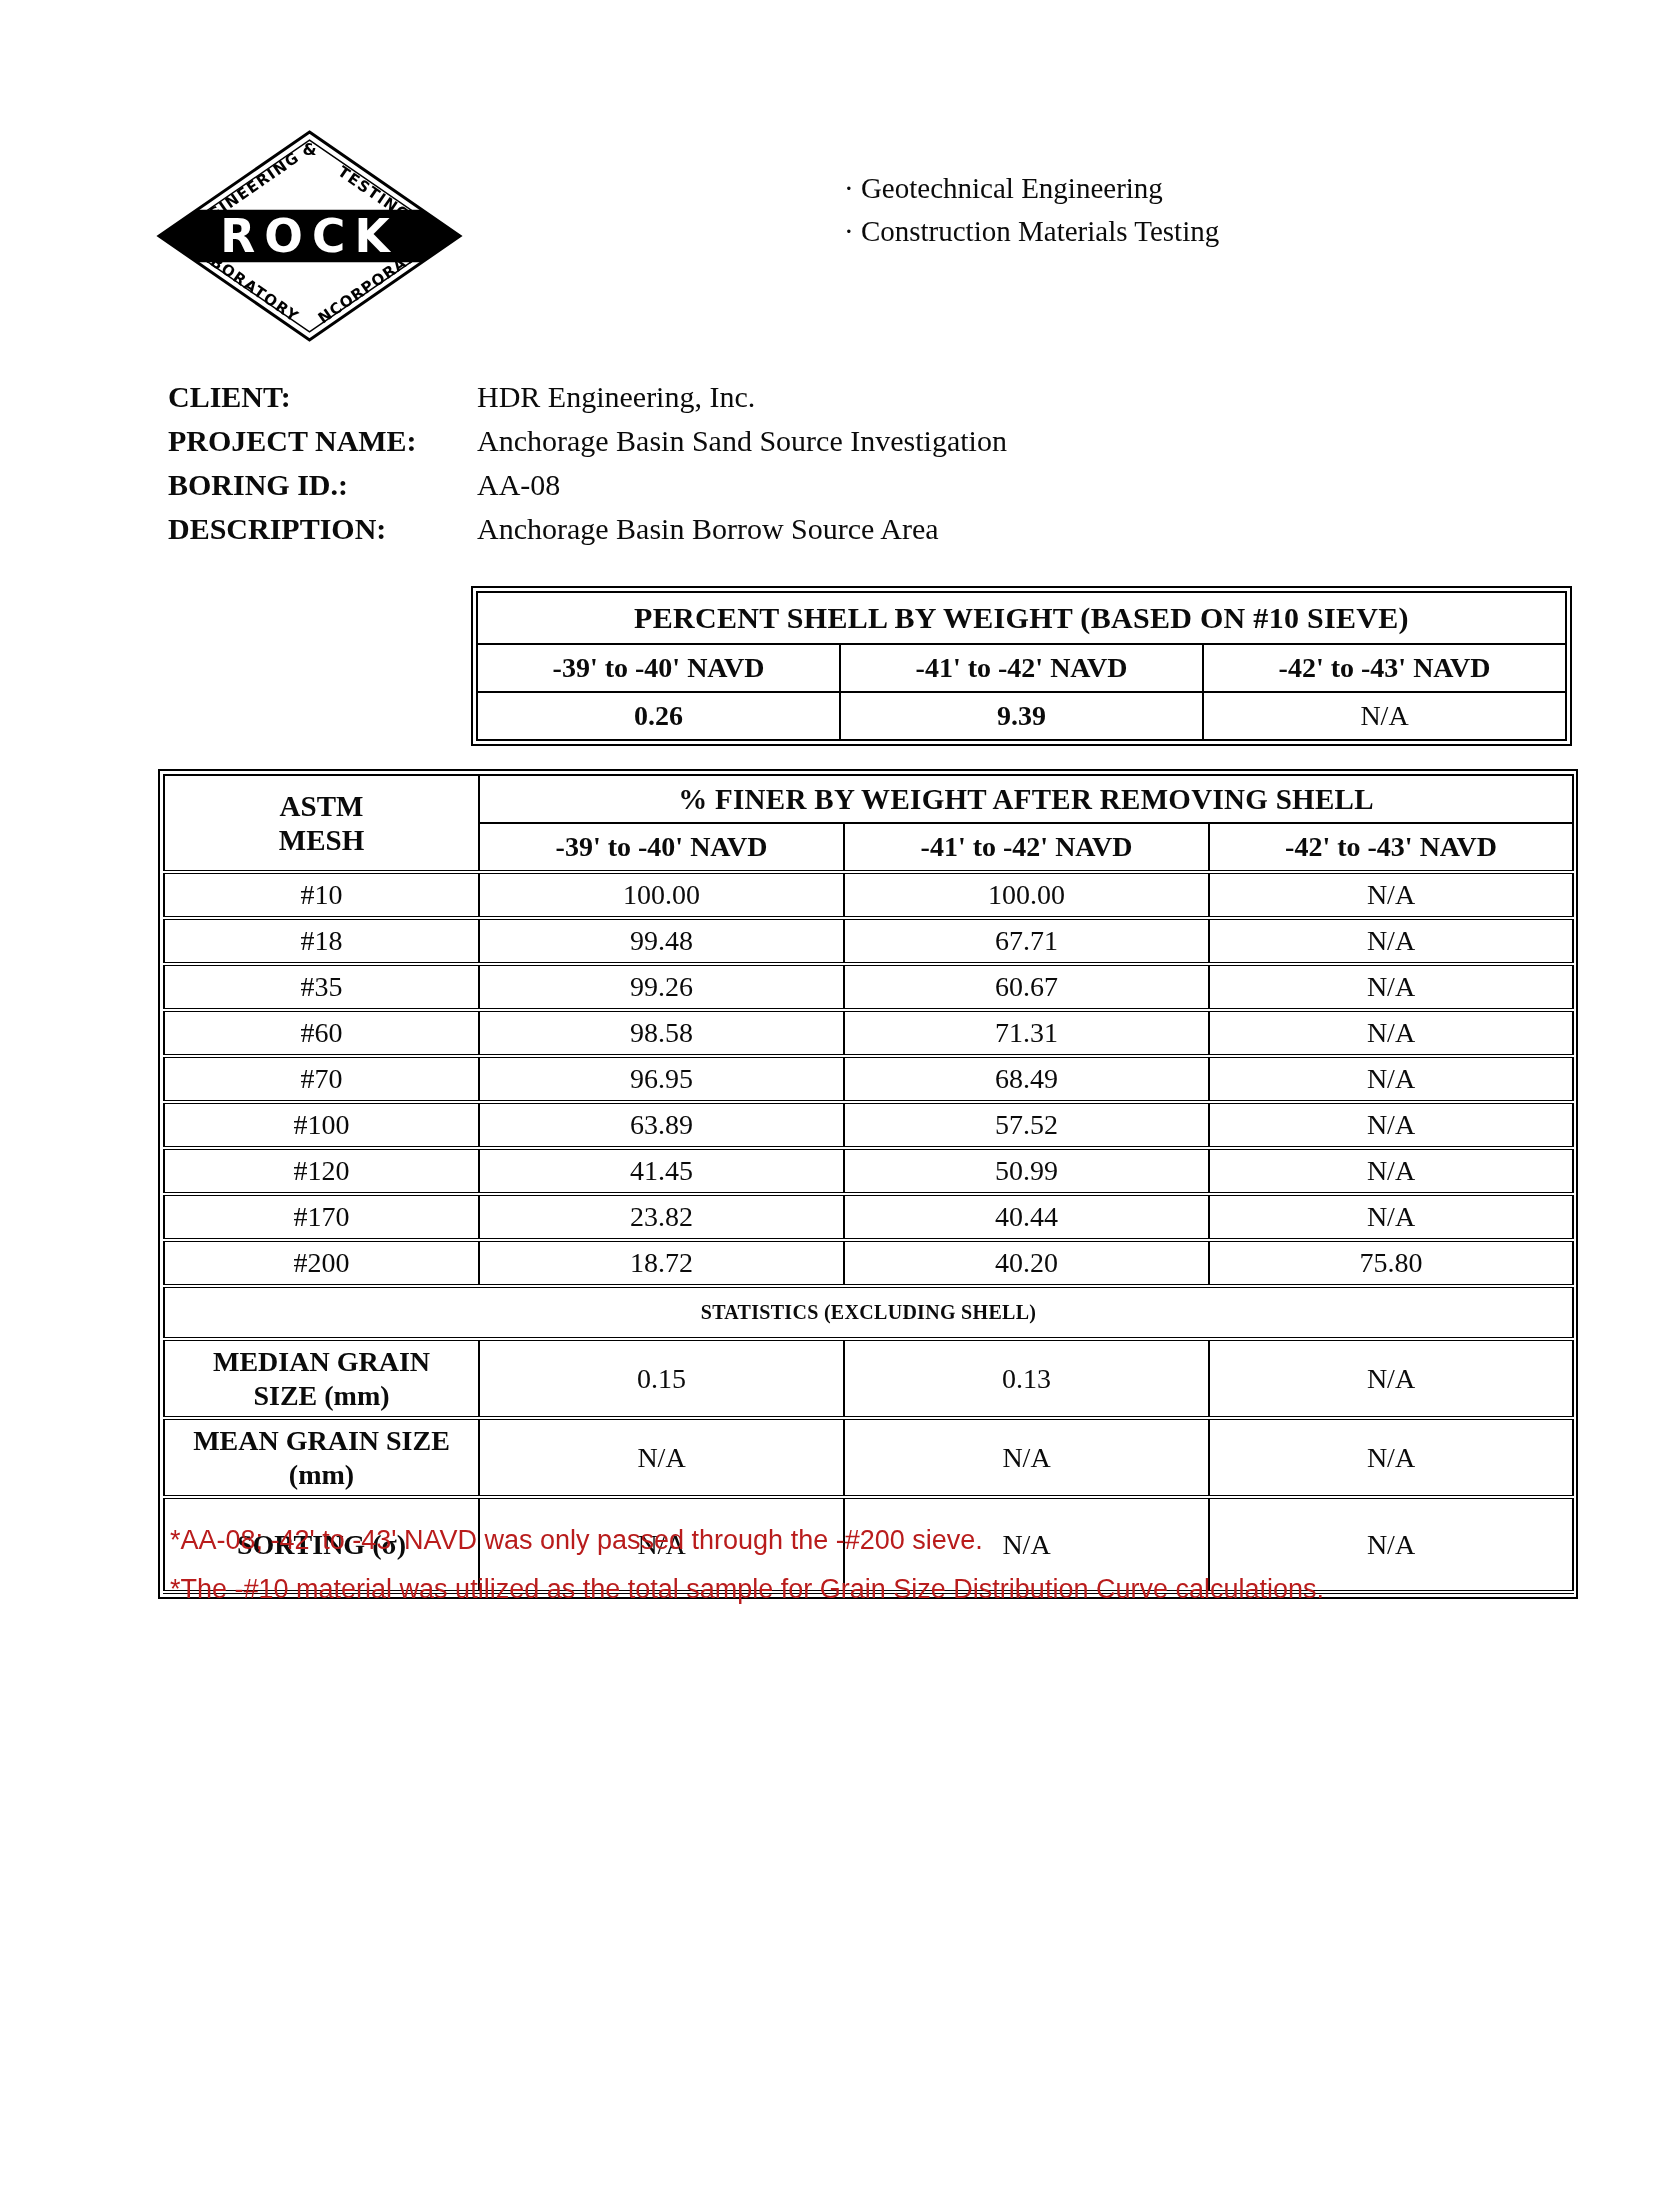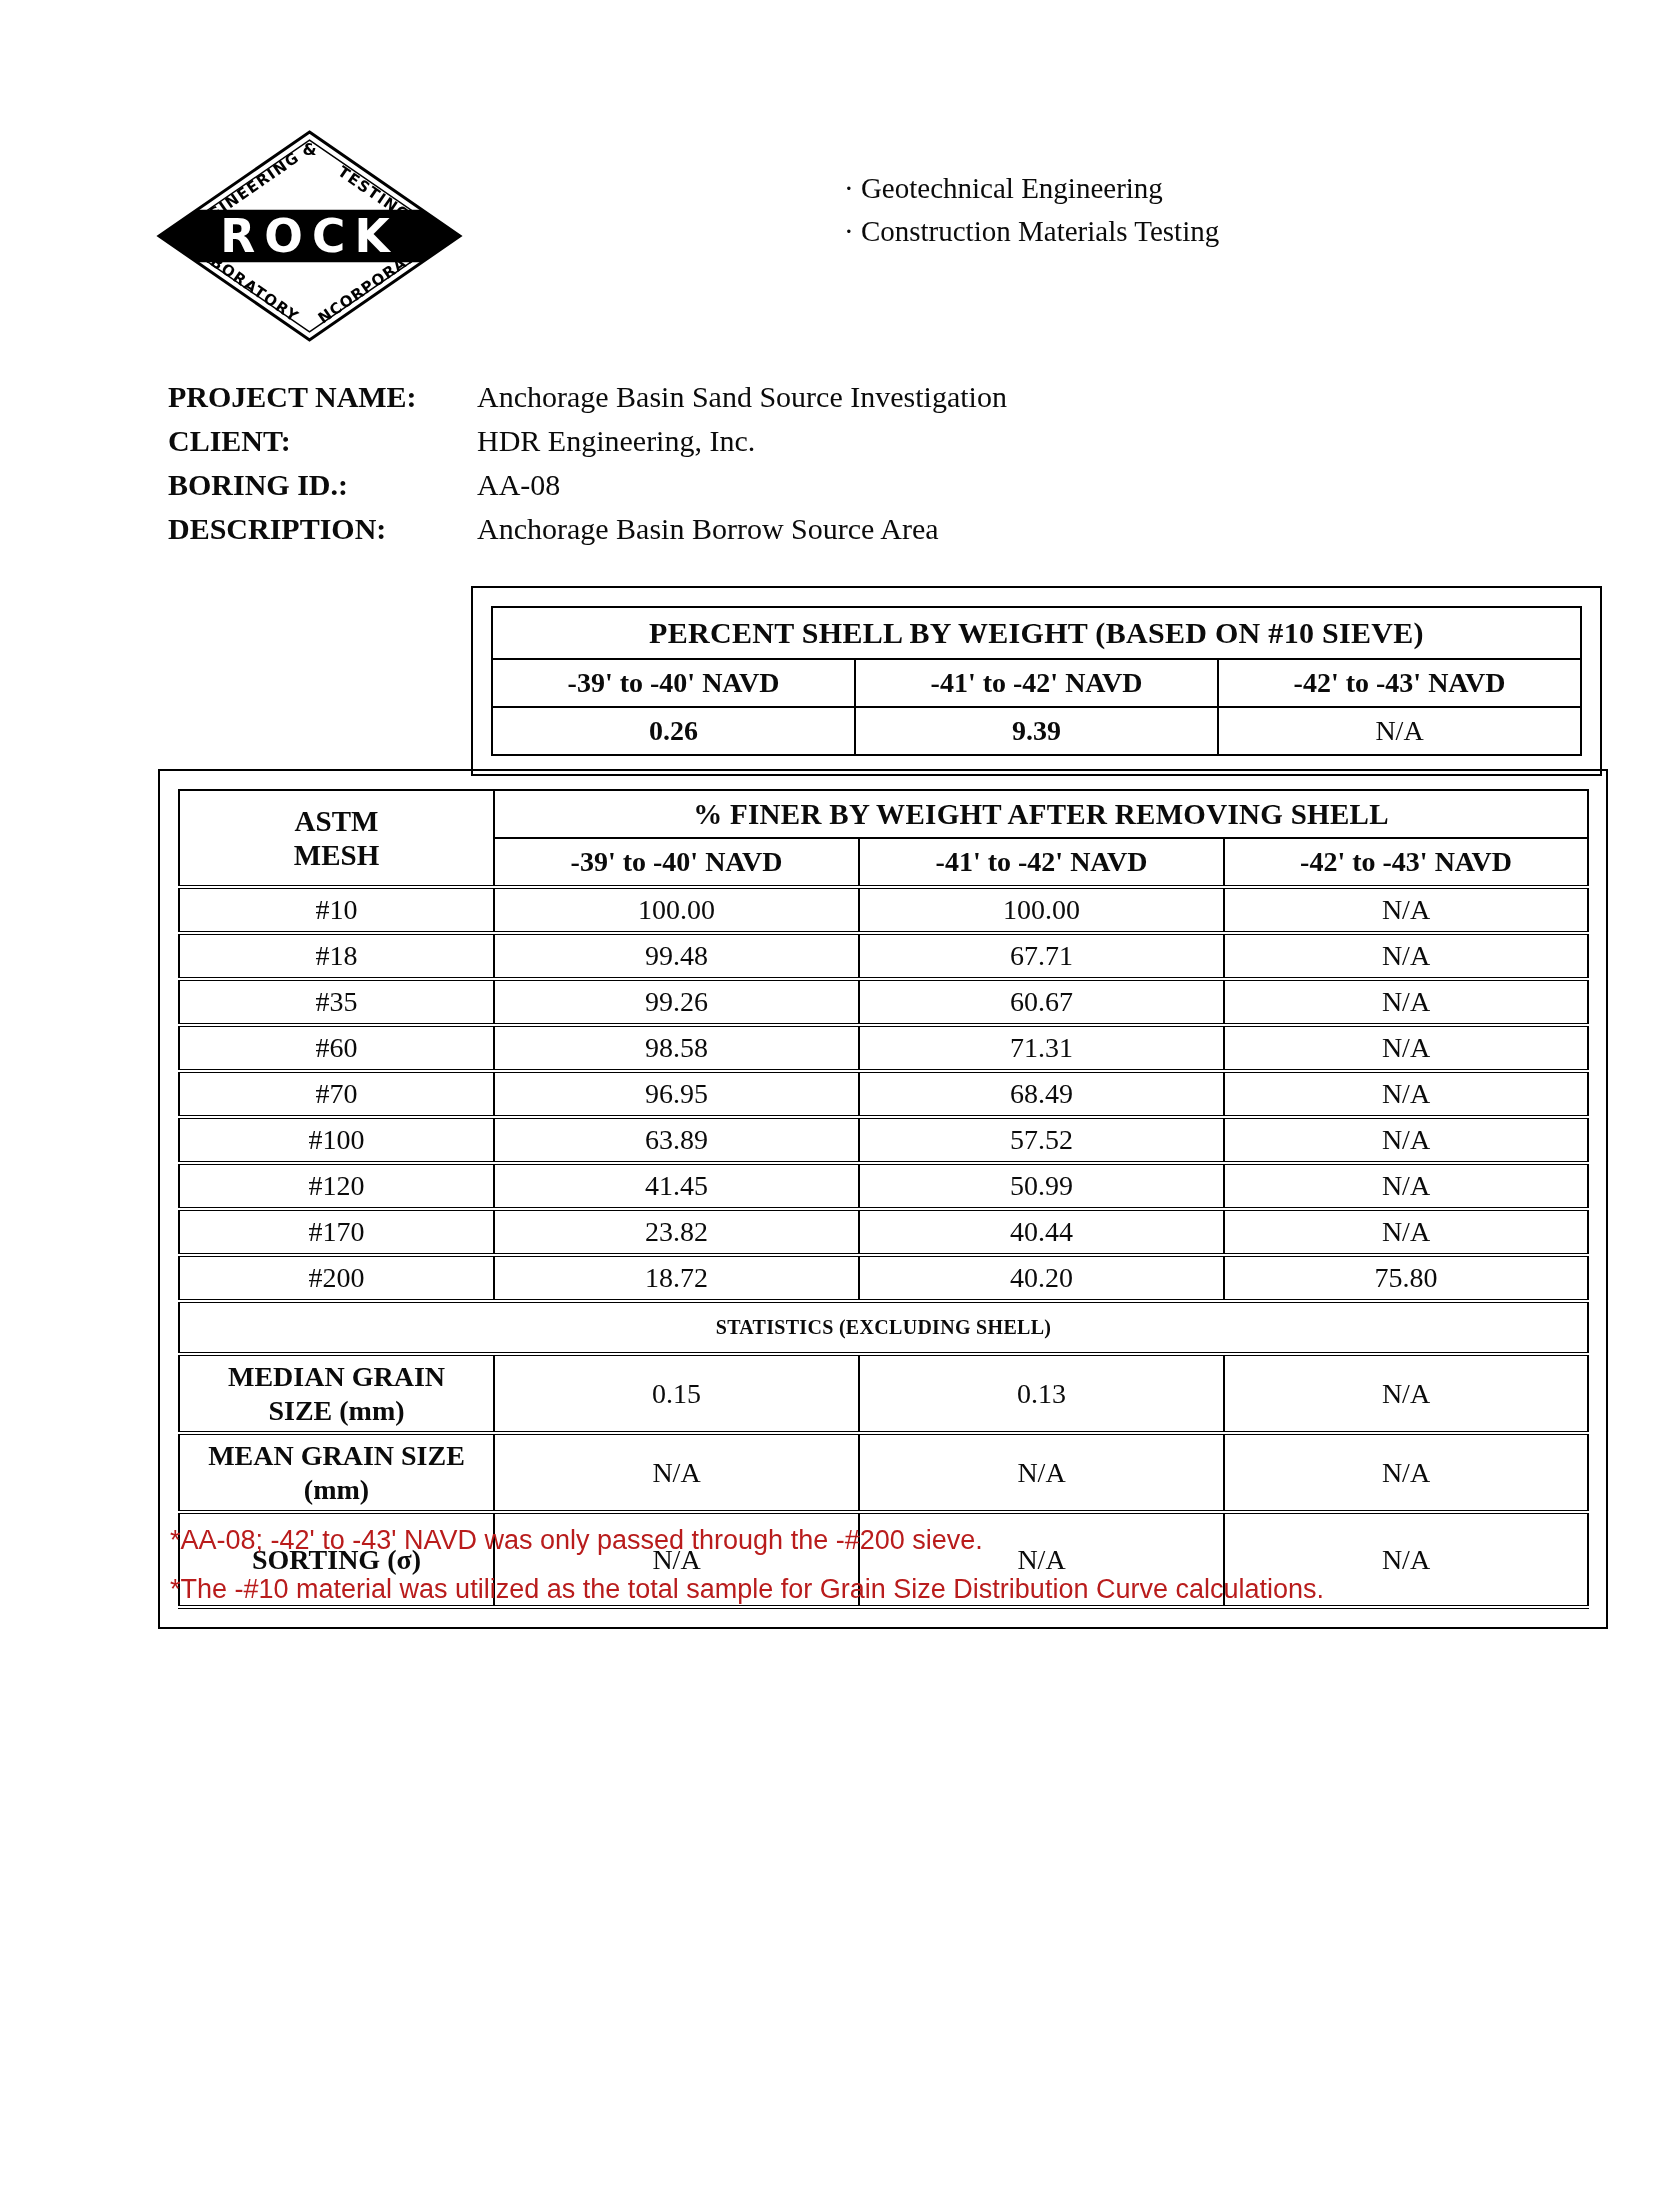--- a/index.html
+++ b/index.html
@@ -16,21 +16,21 @@
   .services{left:844px;top:174px;font-weight:normal;font-size:29px;line-height:1.0;}
   .services .svc{margin-bottom:14px;white-space:nowrap;}
 
   
   .project{left:168px;top:380px;font-size:30px;}
   .project .prow{display:flex;align-items:flex-start;height:44px;}
   .project .plabel{font-weight:bold;width:309px;flex:0 0 309px;}
   .project .pvalue{white-space:nowrap;}
 
   
-  .tframe{border:2px solid #000;padding:18px;}
+  .tframe{border:2px solid #000;padding:3px;}
 
   table{border-collapse:collapse;width:100%;table-layout:fixed;}
   td{border:2px solid #000;text-align:center;vertical-align:middle;
      font-size:28px;padding:2px 4px;}
 
   
   .shell{left:471px;top:586px;width:1091px;}
   .t1 .title td{font-weight:bold;font-size:30px;height:46px;letter-spacing:0.3px;}
   .t1 .cols td{font-weight:bold;height:42px;}
   .t1 .vals td{height:42px;}
@@ -84,26 +84,26 @@
   </svg>
 </div>
 
 <div class="abs services">
   <div class="svc">· Geotechnical Engineering</div>
   <div class="svc">· Construction Materials Testing</div>
 </div>
 
 <div class="abs project">
   <div class="prow">
+    <span class="plabel">CLIENT:</span>
+    <span class="pvalue">HDR Engineering, Inc.</span>
+  </div>
+  <div class="prow">
     <span class="plabel">PROJECT NAME:</span>
     <span class="pvalue">Anchorage Basin Sand Source Investigation</span>
-  </div>
-  <div class="prow">
-    <span class="plabel">CLIENT:</span>
-    <span class="pvalue">HDR Engineering, Inc.</span>
   </div>
   <div class="prow">
     <span class="plabel">BORING ID.:</span>
     <span class="pvalue">AA-08</span>
   </div>
   <div class="prow">
     <span class="plabel">DESCRIPTION:</span>
     <span class="pvalue">Anchorage Basin Borrow Source Area</span>
   </div>
 </div>

